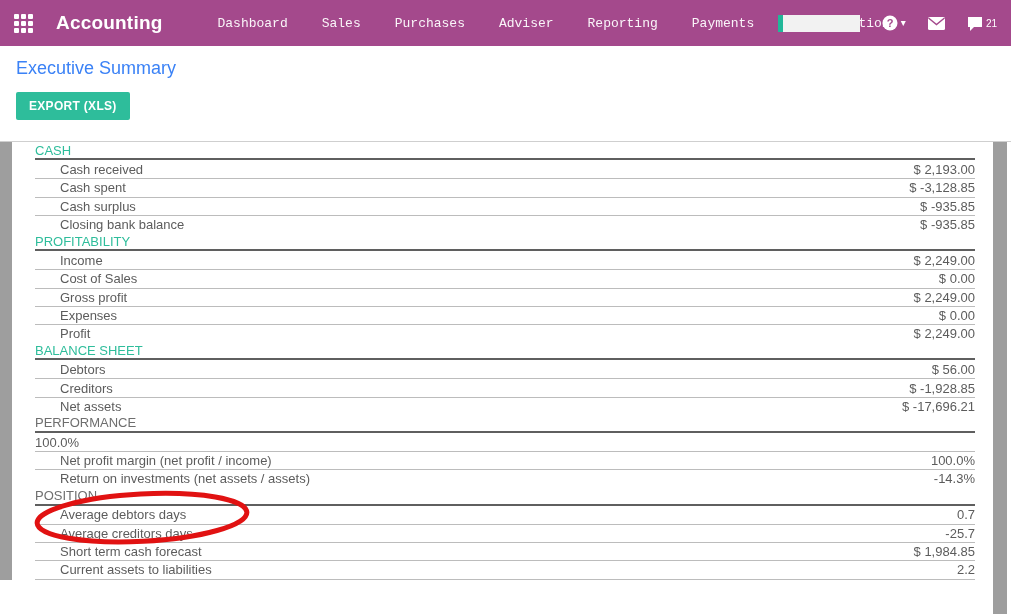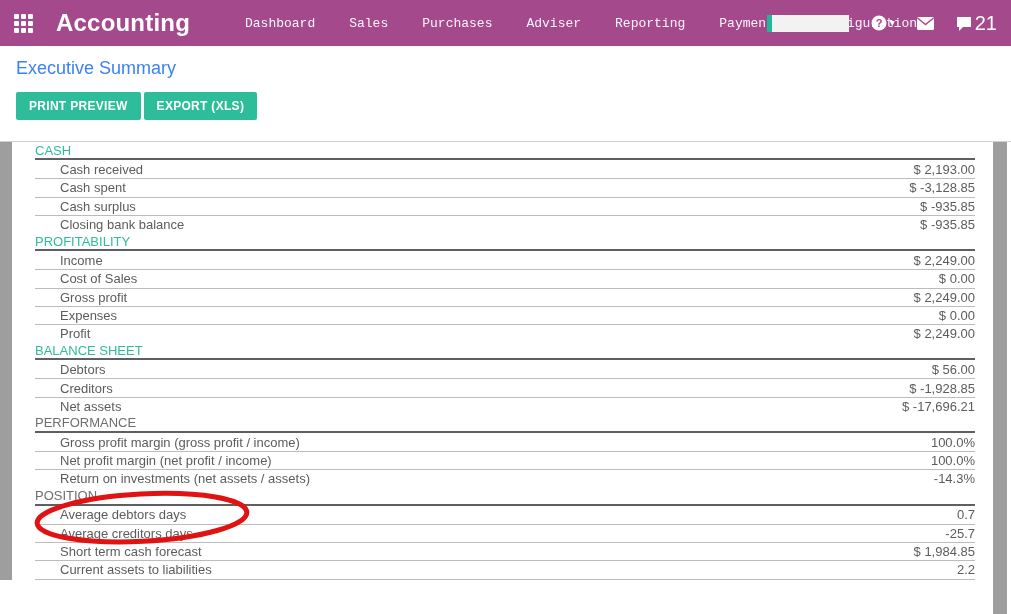--- a/index.html
+++ b/index.html
@@ -5,28 +5,28 @@
   * { margin:0; padding:0; box-sizing:border-box; }
   html,body { width:1011px; height:614px; background:#ffffff; overflow:hidden;
               font-family:"Liberation Sans", sans-serif; }
 
   
   .navbar { height:46px; background:#a4498c; display:flex; align-items:center;
             color:#fff; position:relative; }
   .apps-btn { width:46px; height:46px; display:flex; align-items:center; justify-content:center; cursor:pointer; }
   .apps-grid { display:grid; grid-template-columns:repeat(3,5px); grid-template-rows:repeat(3,5px); gap:2px; }
   .apps-grid i { background:#fff; display:block; border-radius:1px; }
-  .brand { font-size:24px; font-weight:bold; margin-left:10px; letter-spacing:.2px; }
+  .brand { font-size:19px; font-weight:bold; margin-left:10px; letter-spacing:.2px; }
   .nav-menu { display:flex; margin-left:55px; gap:34px;font-family:Liberation Mono, monospace; }
   .nav-item { color:#fff; font-size:13px; text-decoration:none; cursor:pointer; opacity:.95; }
   .nav-right { position:absolute; right:14px; top:0; height:46px; display:flex; align-items:center; gap:22px; }
   .user-box { width:82px; height:17px; background:#f2f2f2; border-left:5px solid #21b799; }
   .icon-btn { display:flex; align-items:center; gap:3px; cursor:pointer; }
   .caret { font-size:10px; color:#fff; line-height:1; }
-  .msg-count { font-size:20px; color:#fff; }
+  .msg-count { font-size:10px; color:#fff; }
 
   
   .page-header { position:relative; height:95px; padding:12px 16px 0; background:#fff; }
   .page-title { font-size:18px; font-weight:400; color:#3b82f6; margin-bottom:13px; }
   .btn-row { display:flex; gap:3px; }
   .btn { background:#2ebd9b; color:#fff; border:none; font-size:12px; font-weight:bold;
          font-family:"Liberation Sans", sans-serif; padding:7px 13px; cursor:pointer;
          letter-spacing:.3px; border-radius:2px; }
   .filters { position:absolute; left:513px; top:97px; font-size:13px; color:#555;
              display:flex; flex-direction:column; gap:2px; }
@@ -102,21 +102,20 @@
         <path d="M1 1 h14 v10 h-8 l-4 4 v-4 h-2 z" fill="#fff"></path>
       </svg>
       <span class="msg-count">21</span>
     </div>
   </div>
 </div>
 
 <div class="page-header">
   <div class="page-title">Executive Summary</div>
   <div class="btn-row">
-    <button class="btn">PRINT PREVIEW</button>
     <button class="btn">EXPORT (XLS)</button>
   </div>
 
   <div class="filters">
     <div class="filter-line">
       <div class="filter-group">
         <svg class="ficon" width="13" height="13" viewBox="0 0 13 13">
           <rect x="0.5" y="1.5" width="12" height="11" rx="1" fill="none" stroke="#6e6e6e" stroke-width="1.2"></rect>
           <rect x="0.5" y="1.5" width="12" height="3" fill="#6e6e6e"></rect>
           <rect x="2.5" y="0" width="1.6" height="3" fill="#6e6e6e"></rect>
@@ -209,21 +208,20 @@
           <span class="val">$ -1,928.85</span>
         </div>
         <div class="srow">
           <span class="lbl">Net assets</span>
           <span class="val">$ -17,696.21</span>
         </div>
       </div>
       <div class="sec">
         <div class="shead">PERFORMANCE</div>
         <div class="srow">
-          <span class="lbl">Gross profit margin (gross profit / income)</span>
           <span class="val">100.0%</span>
         </div>
         <div class="srow">
           <span class="lbl">Net profit margin (net profit / income)</span>
           <span class="val">100.0%</span>
         </div>
         <div class="srow">
           <span class="lbl">Return on investments (net assets / assets)</span>
           <span class="val">-14.3%</span>
         </div>

